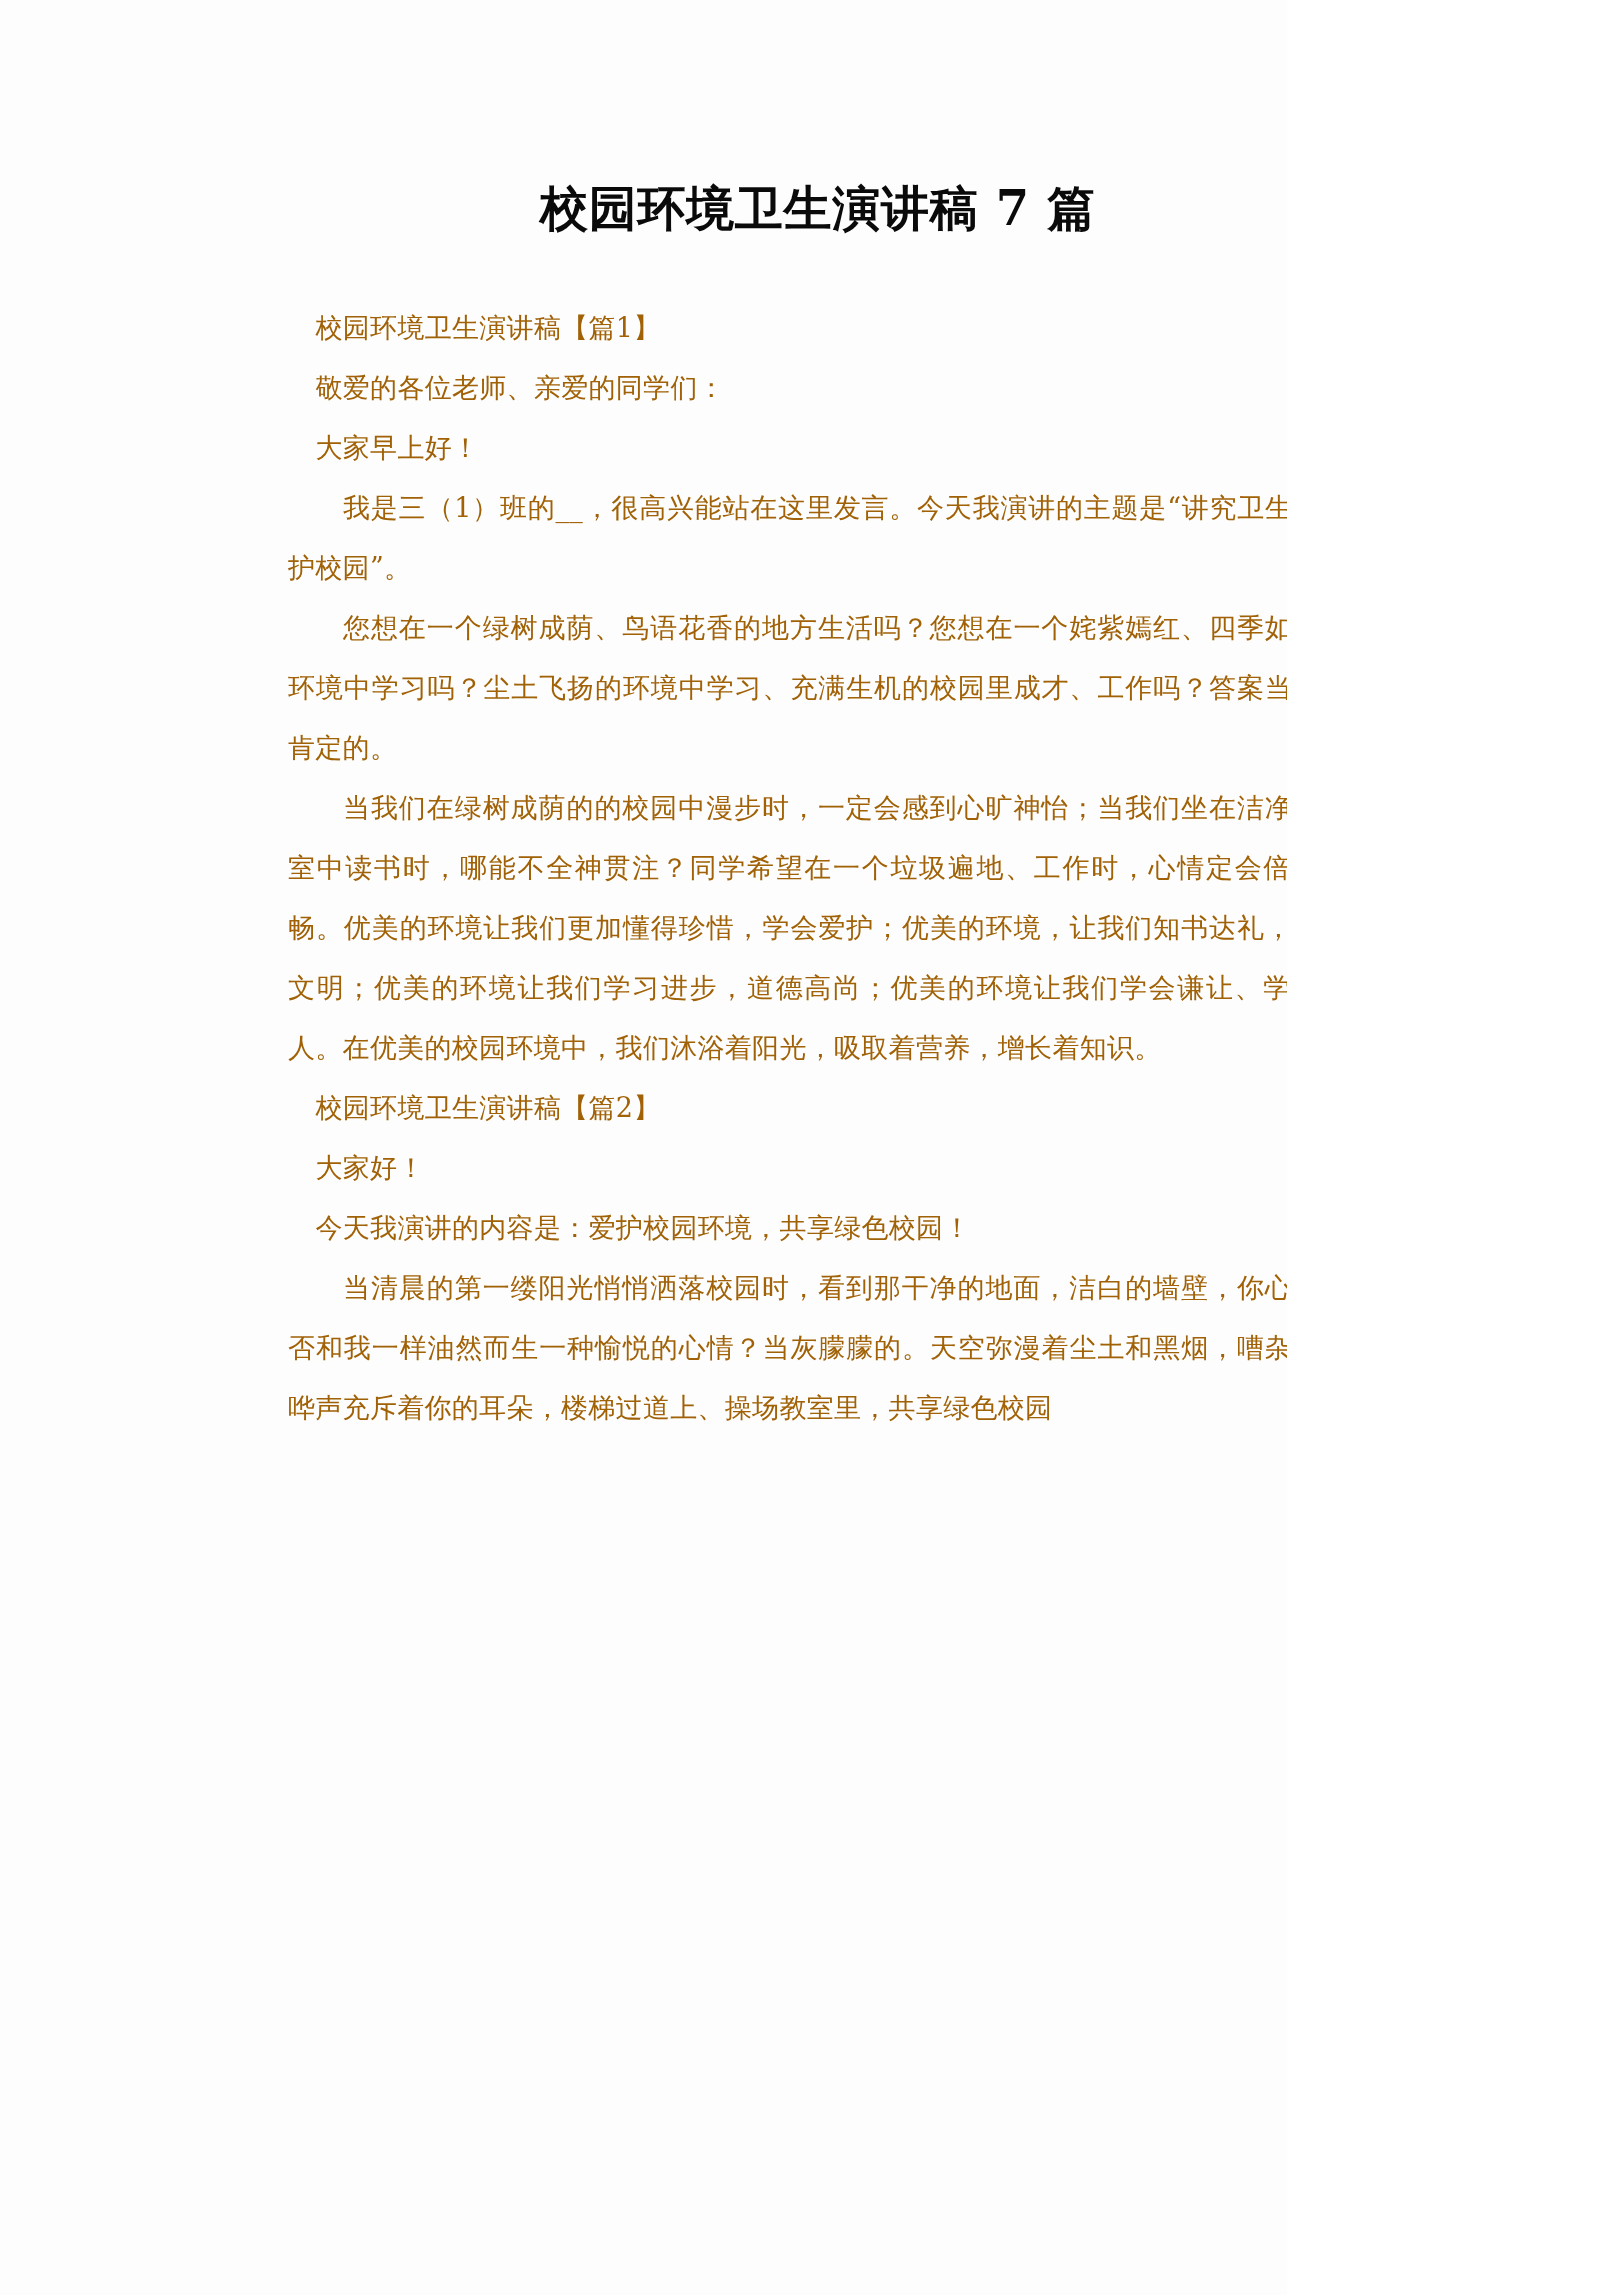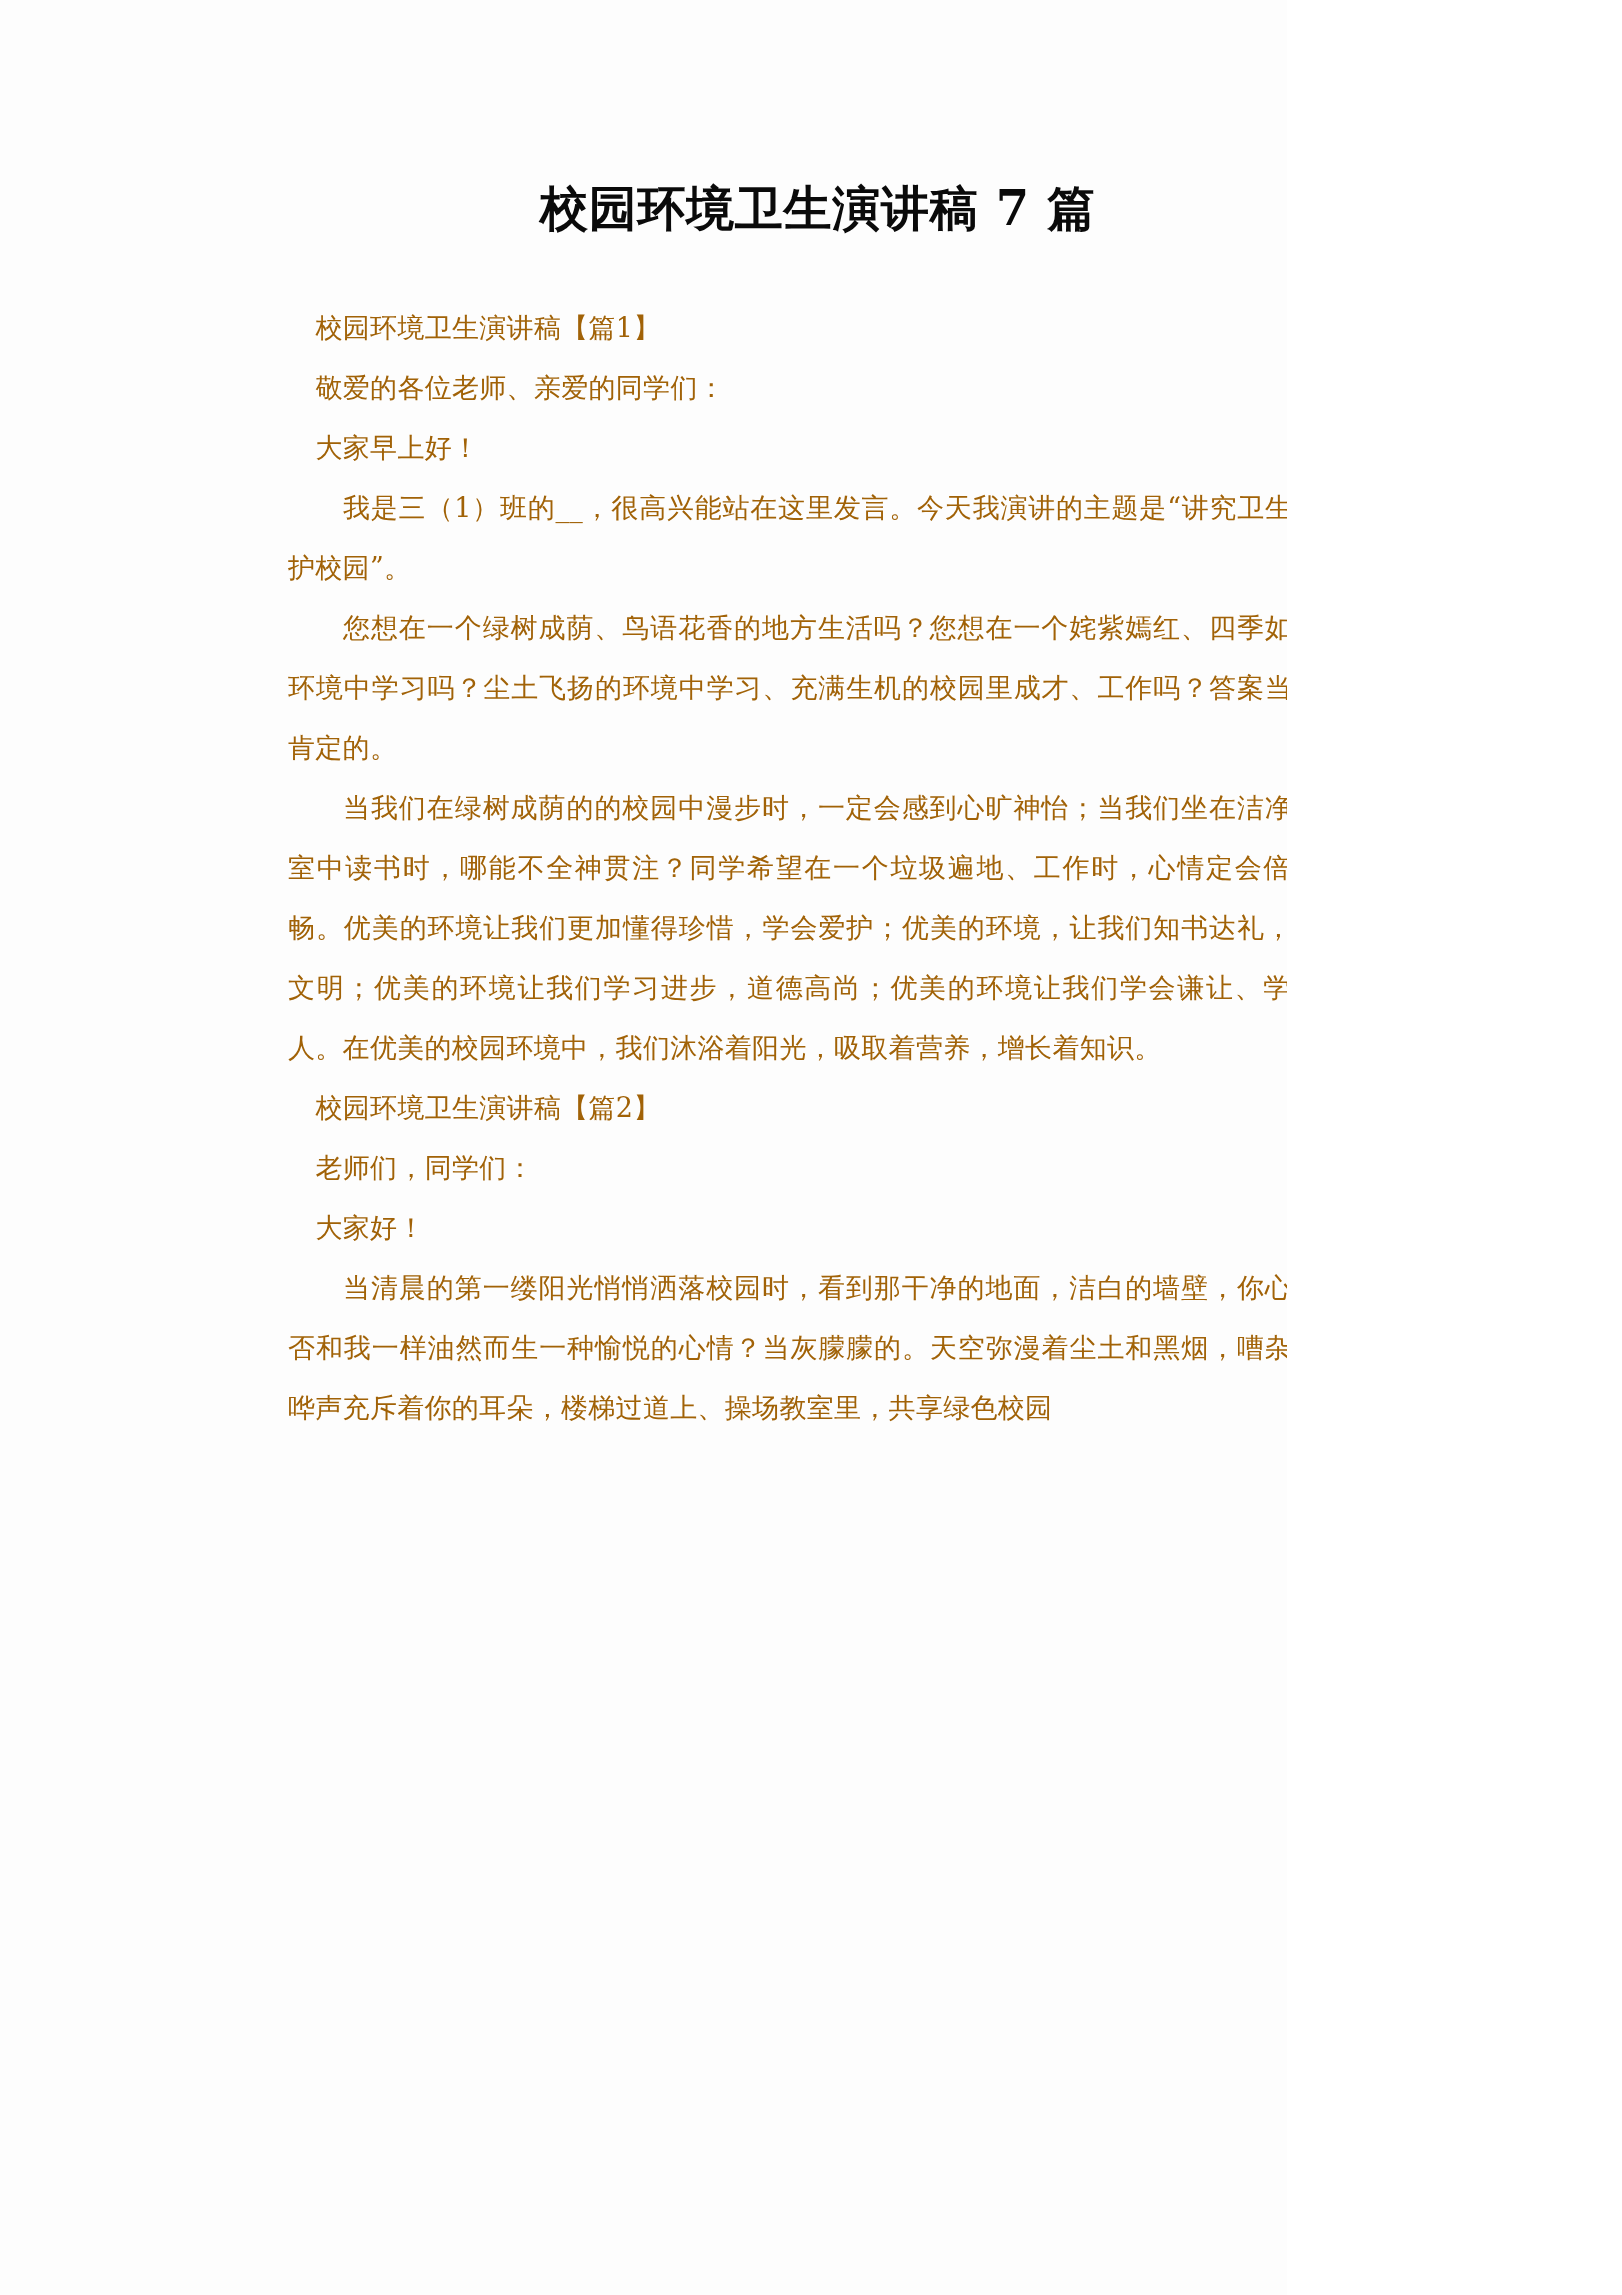--- a/index.html
+++ b/index.html
@@ -78,23 +78,23 @@
 
       <p class="para indent">我是三（1）班的__，很高兴能站在这里发言。今天我演讲的主题是“讲究卫生，爱护校园”。</p>
 
       <p class="para indent">您想在一个绿树成荫、鸟语花香的地方生活吗？您想在一个姹紫嫣红、四季如春的环境中学习吗？尘土飞扬的环境中学习、充满生机的校园里成才、工作吗？答案当然是肯定的。</p>
 
       <p class="para indent">当我们在绿树成荫的的校园中漫步时，一定会感到心旷神怡；当我们坐在洁净的教室中读书时，哪能不全神贯注？同学希望在一个垃圾遍地、工作时，心情定会倍感舒畅。优美的环境让我们更加懂得珍惜，学会爱护；优美的环境，让我们知书达礼，更加文明；优美的环境让我们学习进步，道德高尚；优美的环境让我们学会谦让、学会做人。在优美的校园环境中，我们沐浴着阳光，吸取着营养，增长着知识。</p>
 
 
       <p class="para heading-line">校园环境卫生演讲稿【篇2】</p>
 
-      <p class="para nospace">老师们，同学们：</p>
 
       <p class="para nospace">大家好！</p>
 
+      <p class="para nospace">今天我演讲的内容是：爱护校园环境，共享绿色校园！</p>
 
       <p class="para indent">当清晨的第一缕阳光悄悄洒落校园时，看到那干净的地面，洁白的墙壁，你心中是否和我一样油然而生一种愉悦的心情？当灰朦朦的。天空弥漫着尘土和黑烟，嘈杂的喧哗声充斥着你的耳朵，楼梯过道上、操场教室里，共享绿色校园</p>
 
     </div>
   </div>
 </div>
 
 
 </body></html>

